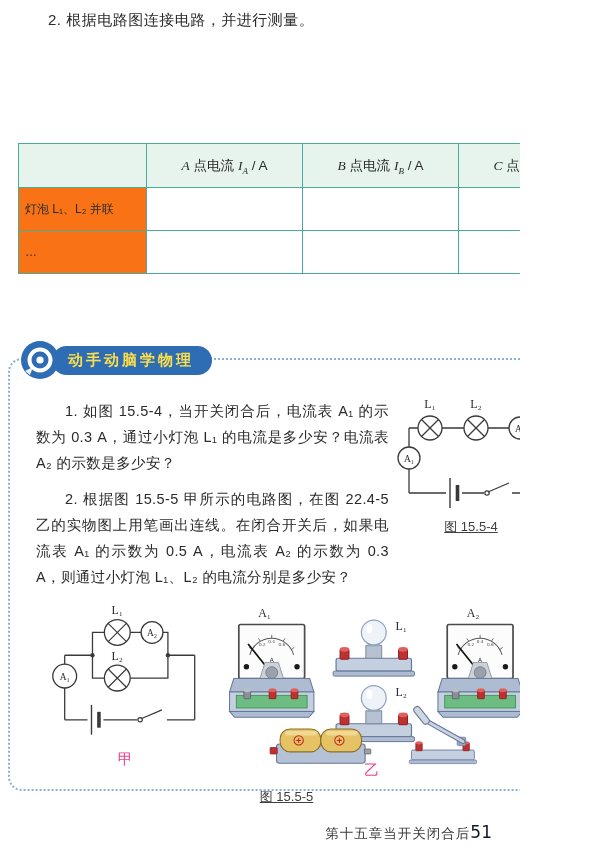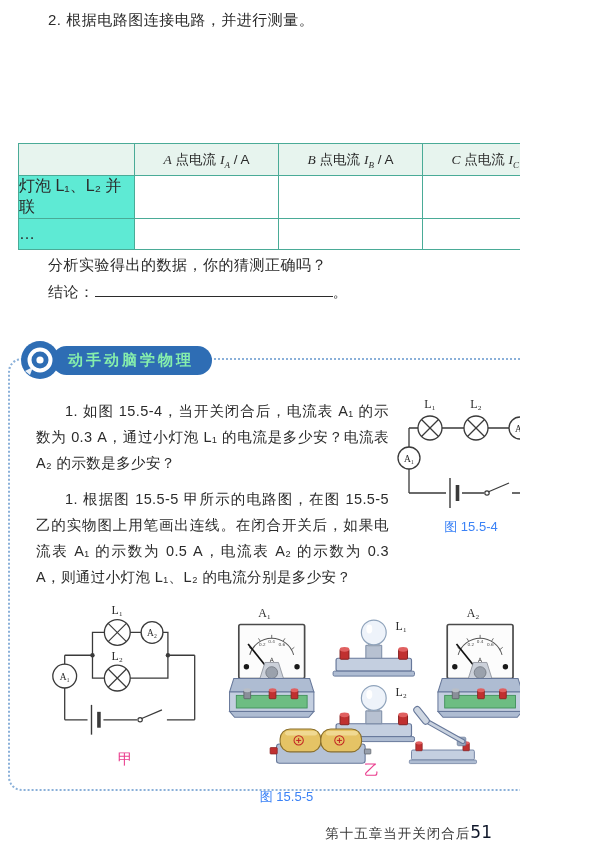--- a/index.html
+++ b/index.html
@@ -6,44 +6,44 @@
   .page{position:relative;width:520px;height:850px;background:#ffffff;overflow:hidden;
         font-family:"Liberation Sans","DejaVu Sans",sans-serif;color:#2b2b2b;}
 
   
   .steps{position:absolute;top:6px;left:18px;right:16px;}
   .steps p{margin:0;text-indent:2em;font-size:15px;line-height:27px;text-align:justify;letter-spacing:.5px;}
 
   
   .meas-table{position:absolute;top:143px;left:18px;width:545px;border-collapse:collapse;table-layout:fixed;}
   .meas-table th,.meas-table td{border:1.4px solid #4aab97;font-weight:normal;font-size:13.5px;
-        padding:0;}
+        padding:6px;}
   .meas-table th{height:31px;background:#e7f4ee;}
   .meas-table td{height:30px;background:#fff;}
-  .meas-table td.rowlabel{background:#5eead4;font-size:16px;margin-left:6px;}
+  .meas-table td.rowlabel{background:#f97316;font-size:12px;margin-left:6px;}
   .c0{width:115px}.c1{width:143px}.c2{width:143px}.c3{width:144px}
   .it{font-family:"Liberation Serif","DejaVu Serif",serif;font-style:italic;}
   .meas-table sub{font-size:9px;font-family:"Liberation Serif",serif;font-style:italic;line-height:0;}
 
   
   .analysis{position:absolute;top:251px;left:18px;right:16px;font-size:15px;line-height:27px;}
   .analysis p{margin:0;text-indent:2em;letter-spacing:.5px;}
   .blank{display:inline-block;width:238px;height:14px;border-bottom:1.5px solid #2b2b2b;}
 
   
   .handson{position:absolute;left:8px;top:358px;width:553px;height:433px;
         border:2px dotted #8ab0d9;border-radius:14px;box-sizing:border-box;}
   .badge{position:absolute;top:-22px;left:8px;display:flex;align-items:center;}
   .badge-icon{position:relative;z-index:2;flex:none;}
-  .badge-pill{background:#2e6db4;color:#86efac;font-size:15px;font-weight:bold;letter-spacing:3px;
+  .badge-pill{background:#2e6db4;color:#fde047;font-size:15px;font-weight:bold;letter-spacing:3px;
         padding:5px 18px 5px 16px;border-radius:15px;margin-left:-10px;white-space:nowrap;}
   .hand-content{padding:28px 12px 0 16px;}
   .hand-content p.q{margin:10px;font-size:14.5px;line-height:26px;text-indent:2em;text-align:justify;letter-spacing:.4px;}
   .fig4{float:right;width:152px;margin:2px 0 4px 6px;text-align:center;}
-  .figcap{font-size:13px;color:#3b82f6;margin-top:2px;}
+  .figcap{font-size:13px;color:#404040;margin-top:2px;text-decoration:underline;}
   .fig5{clear:both;margin-top:4px;display:flex;align-items:flex-start;}
   .fig5cap{text-align:center;font-size:13px;margin-top:8px;}
 
   
   .svglab{font-family:"Liberation Serif","DejaVu Serif",serif;font-size:12px;fill:#2b2b2b;}
   .svglab-s{font-family:"Liberation Serif","DejaVu Serif",serif;font-size:9.5px;fill:#2b2b2b;}
   .tag{font-family:"Liberation Sans",sans-serif;font-size:15px;fill:#ea3e8e;}
   .mscale{font-size:5px;fill:#444;font-family:"DejaVu Sans",sans-serif;}
   .muni{font-size:7px;fill:#333;font-family:"DejaVu Sans",sans-serif;}
 
@@ -77,24 +77,20 @@
     </tr>
     <tr>
       <td class="rowlabel">…</td>
       <td></td>
       <td></td>
       <td></td>
     </tr>
   </tbody>
     </table>
 
-  <div class="analysis">
-    <p>分析实验得出的数据，你的猜测正确吗？</p>
-    <p><span>结论：</span><span class="blank"></span><span>。</span></p>
-  </div>
 
   <div class="handson">
     <div class="badge">
       <svg class="badge-icon" width="44" height="44" viewBox="0 0 44 44">
         <circle cx="22" cy="22" r="19" fill="#2e6db4"></circle>
         <circle cx="22" cy="22" r="10.5" fill="none" stroke="#ffffff" stroke-width="4"></circle>
         <circle cx="22" cy="22" r="3.6" fill="#ffffff"></circle>
         <path d="M 7 33 L 15 29 L 12 37 Z" fill="#ffffff" opacity="0.9"></path>
       </svg>
       <span class="badge-pill">动手动脑学物理</span>
@@ -127,21 +123,21 @@
           <circle cx="13" cy="68" r="11" fill="#fff" stroke="#3a3a3a" stroke-width="1.3"></circle>
           <text x="34" y="18" text-anchor="middle" class="svglab">L₁</text>
           <text x="80" y="18" text-anchor="middle" class="svglab">L₂</text>
           <text x="124" y="41.5" text-anchor="middle" class="svglab-s">A₂</text>
           <text x="13" y="71.5" text-anchor="middle" class="svglab-s">A₁</text>
         </svg>
         <div class="figcap">图 15.5-4</div>
       </div>
 
       <p class="q">1. 如图 15.5-4，当开关闭合后，电流表 A₁ 的示数为 0.3 A，通过小灯泡 L₁ 的电流是多少安？电流表 A₂ 的示数是多少安？</p>
-      <p class="q">1. 根据图 15.5-5 甲所示的电路图，在图 15.5-5 乙的实物图上用笔画出连线。在闭合开关后，如果电流表 A₁ 的示数为 0.5 A，电流表 A₂ 的示数为 0.3 A，则通过小灯泡 L₁、L₂ 的电流分别是多少安？</p>
+      <p class="q">2. 根据图 15.5-5 甲所示的电路图，在图 22.4-5 乙的实物图上用笔画出连线。在闭合开关后，如果电流表 A₁ 的示数为 0.5 A，电流表 A₂ 的示数为 0.3 A，则通过小灯泡 L₁、L₂ 的电流分别是多少安？</p>
 
       <div class="fig5">
 
         <svg width="190" height="180" viewBox="0 0 190 180">
           <g stroke="#3a3a3a" stroke-width="1.3" fill="none">
             <path d="M 67 32 H 143 V 78 H 67 Z M 67 55 H 39 M 39 55 V 120 M 143 55 H 170 M 170 55 V 120 M 39 120 H 62 M 78 120 H 112 M 142 120 H 170"></path>
           </g>
           <line x1="66" y1="105" x2="66" y2="135" stroke="#3a3a3a" stroke-width="1.4"></line>
           <line x1="73.5" y1="112" x2="73.5" y2="128" stroke="#3a3a3a" stroke-width="3.6"></line>
           <g>

